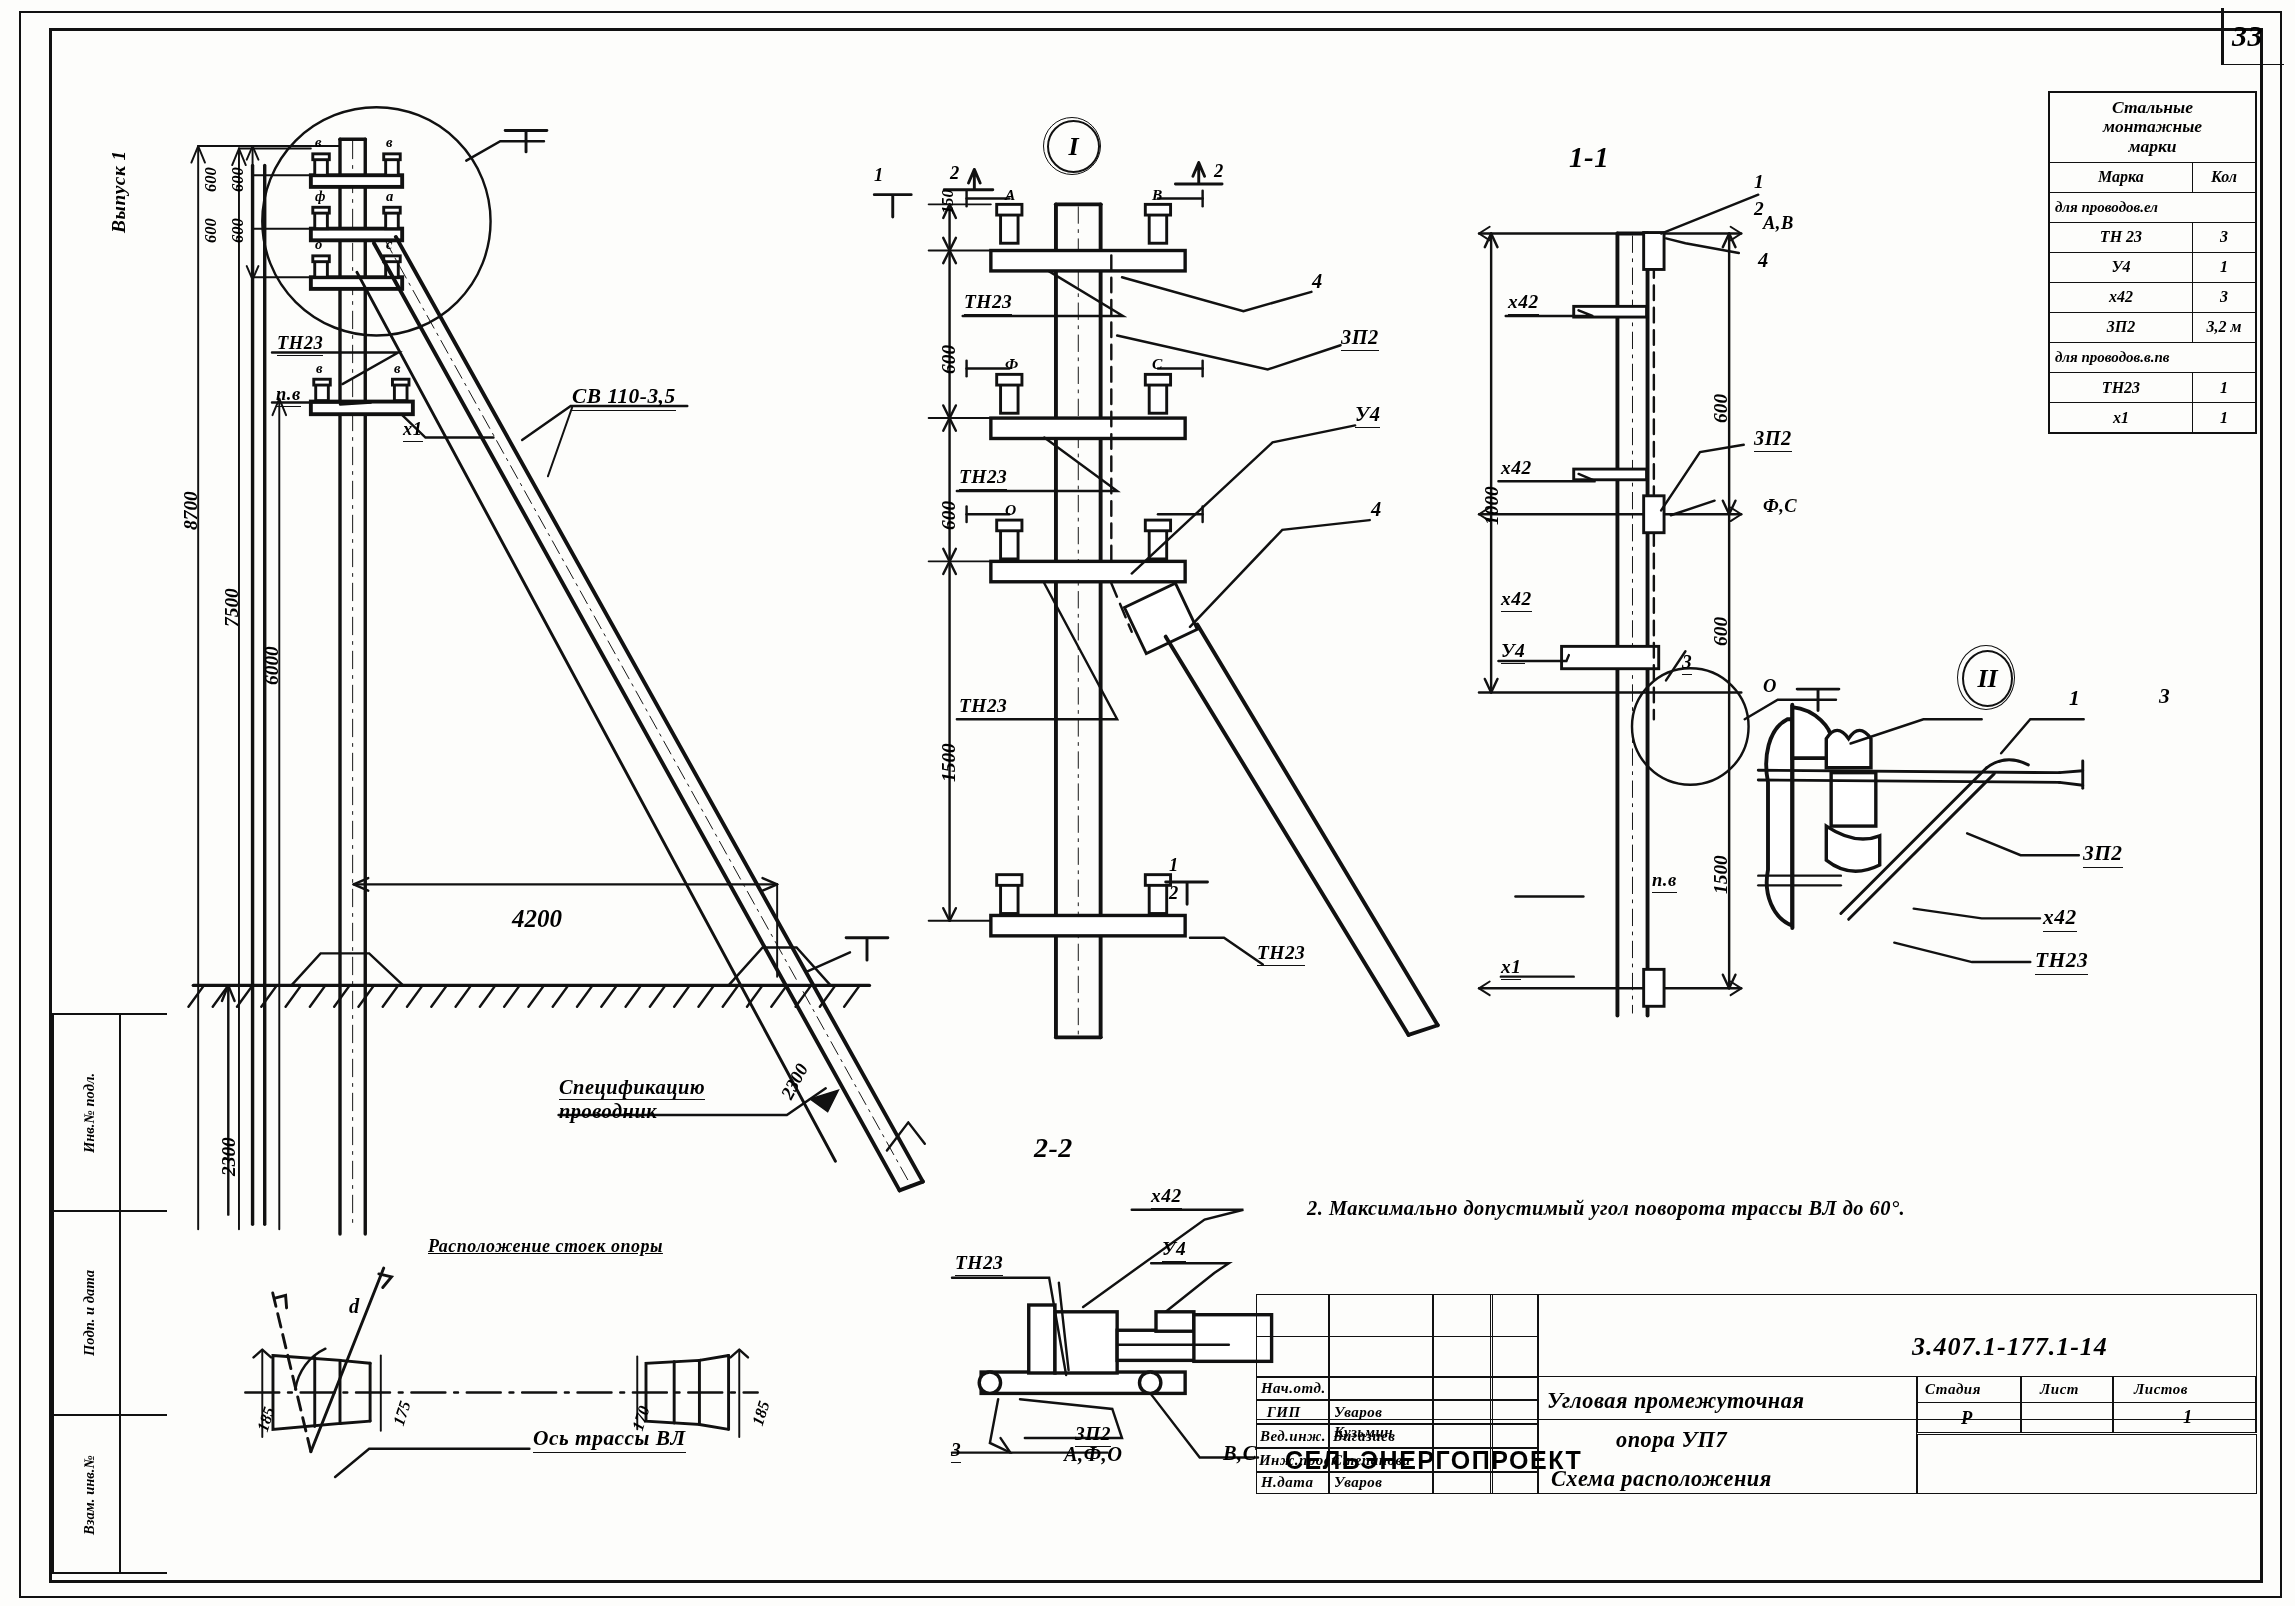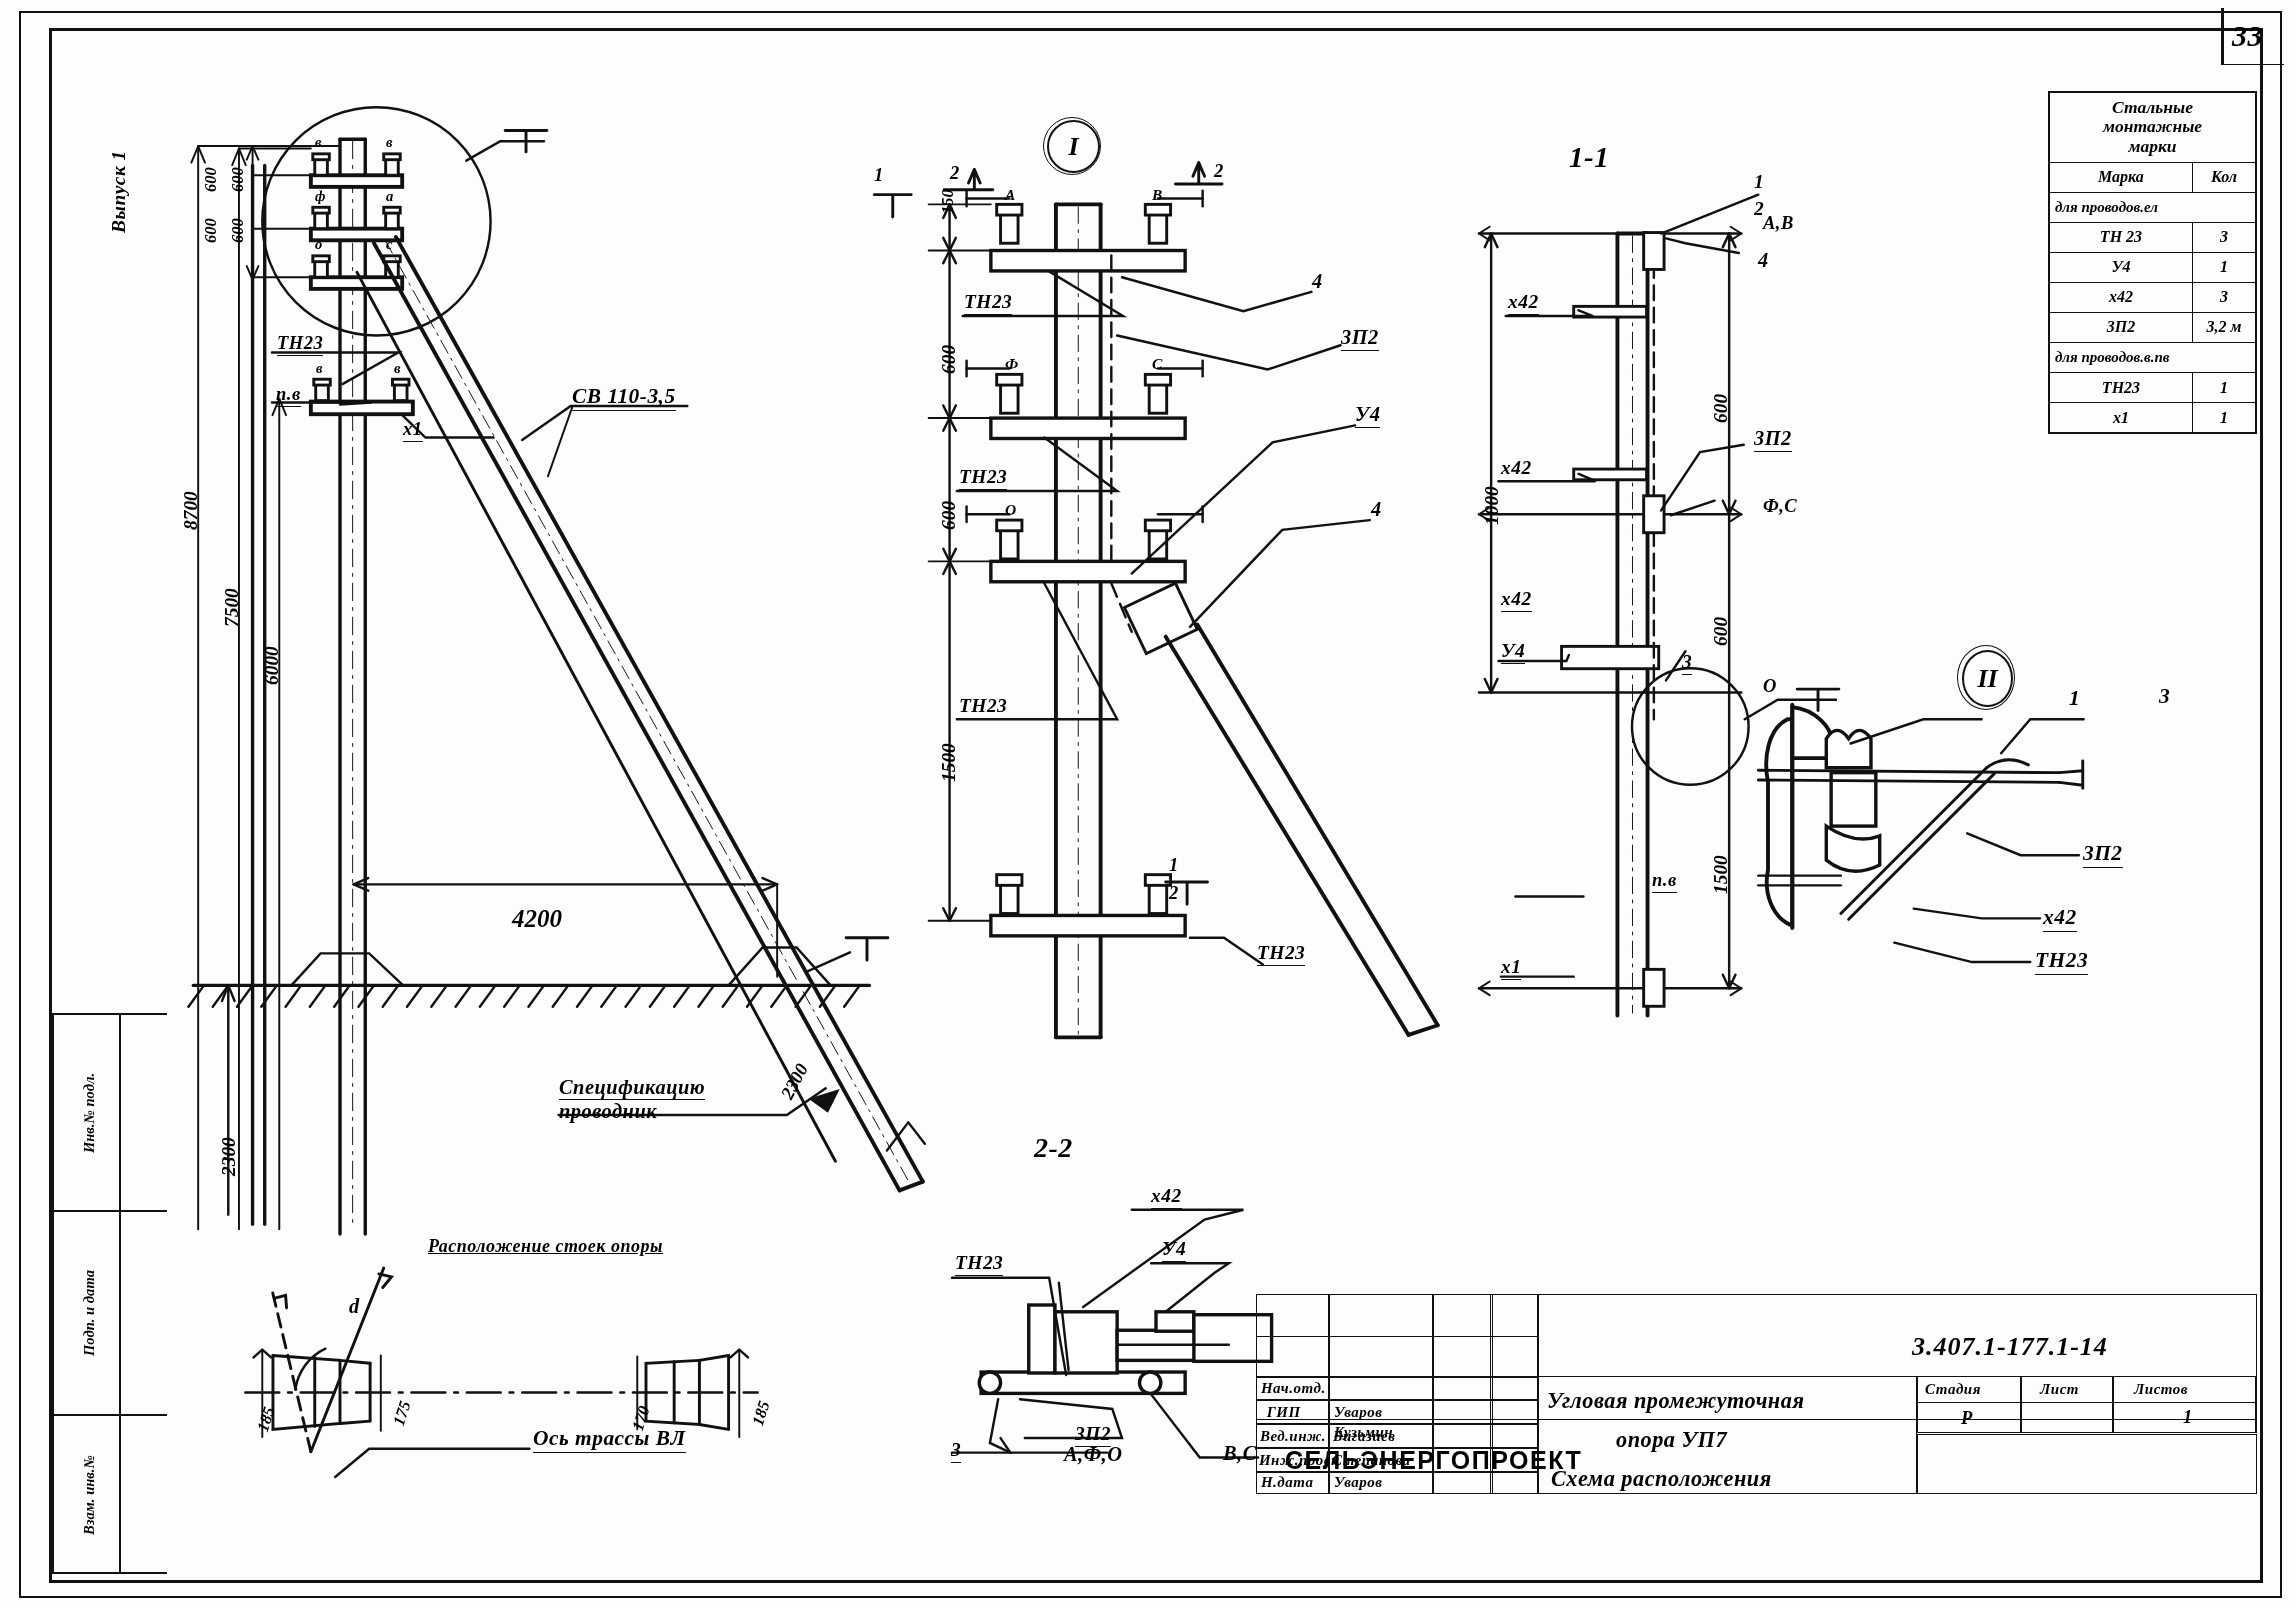--- a/index.html
+++ b/index.html
@@ -616,20 +616,21 @@
       <td>1</td>
     </tr>
     <tr>
       <td>х1</td>
       <td>1</td>
     </tr>
   </tbody>
     </table>
 
   <div class="notes hw">
+    <div>2. Максимально допустимый угол поворота трассы ВЛ до 60°.</div>
   </div>
 
   <div class="tb">
 
     <div class="bx" style="left:0;top:8.7px;width:282px;height:126px;"></div>
     <div class="bx" style="left:0;top:8.7px;width:73px;height:126px;"></div>
     <div class="bx" style="left:73px;top:8.7px;width:104px;height:126px;"></div>
     <div class="bx" style="left:177px;top:8.7px;width:58px;height:126px;"></div>
     <div class="bx" style="left:236px;top:8.7px;width:46px;height:126px;"></div>
     <div class="bx" style="left:0;top:8.7px;width:282px;height:43px;"></div>

